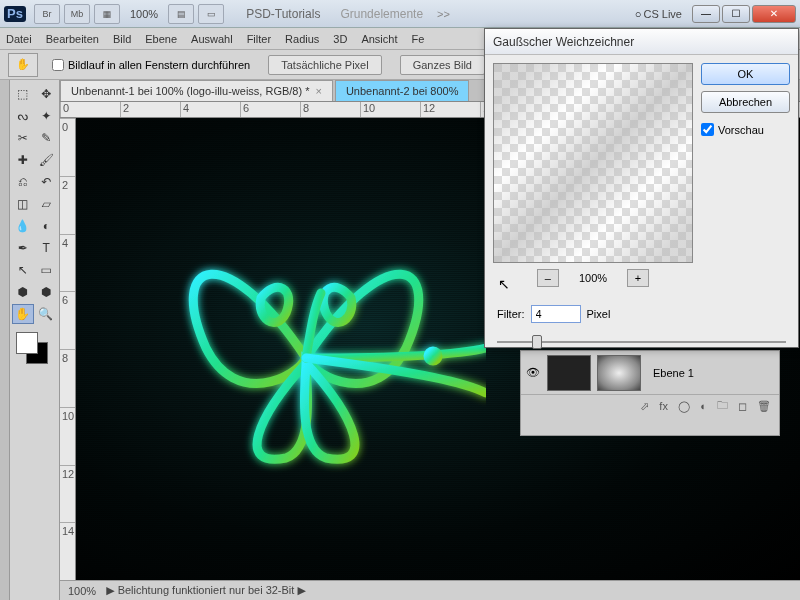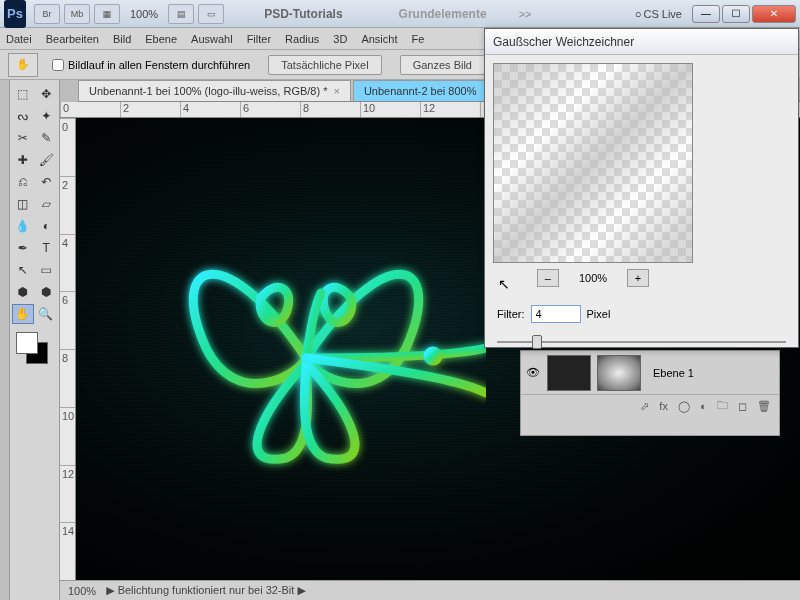--- a/index.html
+++ b/index.html
@@ -1,24 +1,24 @@
 <!DOCTYPE html>
 <html><head>
 <meta charset="utf-8">
 <style>
 * { margin: 0; padding: 0; box-sizing: border-box; font-family: "Segoe UI", Tahoma, sans-serif; font-size: 11px; }
 body { background: #c8c8c8; width: 800px; height: 600px; overflow: hidden; position: relative; }
 
 
 .titlebar { height: 28px; background: linear-gradient(#dfe7f0, #c9d4e2); display: flex; align-items: center; padding: 0 4px; border-bottom: 1px solid #9aa; }
-.ps-icon { width: 22px; height: 28px; background: #0a1f3d; color: #8fb4e8; font-weight: bold; font-size: 13px; display: flex; align-items: center; justify-content: center; border-radius: 3px; margin-right: 6px; }
+.ps-icon { width: 22px; height: 16px; background: #0a1f3d; color: #8fb4e8; font-weight: bold; font-size: 13px; display: flex; align-items: center; justify-content: center; border-radius: 3px; margin-right: 6px; }
 .tb-btn { width: 26px; height: 20px; background: #d5dde8; border: 1px solid #a0a8b5; border-radius: 2px; margin: 0 2px; display: flex; align-items: center; justify-content: center; font-size: 9px; color: #555; }
 .tb-zoom { padding: 0 8px; font-size: 11px; color: #444; }
 .tb-sep { width: 10px; }
-.tb-label { font-weight: bold; color: #666; margin: 0 28px; font-size: 12px; }
+.tb-label { font-weight: normal; color: #666; margin: 0 10px; font-size: 12px; }
 .tb-right { margin-left: auto; display: flex; align-items: center; gap: 2px; }
 .cslive { font-size: 11px; color: #444; margin-right: 8px; }
 .winbtn { width: 28px; height: 18px; border: 1px solid #888; border-radius: 3px; display: flex; align-items: center; justify-content: center; font-size: 10px; }
 .winbtn.min { background: linear-gradient(#e8eef7,#c4d0e0); }
 .winbtn.max { background: linear-gradient(#e8eef7,#c4d0e0); }
 .winbtn.close { background: linear-gradient(#f08070,#d04530); color: #fff; width: 44px; }
 
 
 .menubar { height: 22px; background: #d5d5d5; display: flex; align-items: center; padding: 0 6px; border-bottom: 1px solid #aaa; }
 .menubar span { margin-right: 14px; color: #333; cursor: default; }
@@ -40,21 +40,21 @@
 .toolbox { width: 50px; background: #d5d5d5; border-right: 1px solid #999; padding: 4px 2px; }
 .toolrow { display: flex; gap: 2px; margin-bottom: 2px; }
 .tool { width: 22px; height: 20px; background: #d5d5d5; border: 1px solid transparent; display: flex; align-items: center; justify-content: center; font-size: 12px; color: #333; cursor: pointer; }
 .tool.active { background: #a8bde0; border: 1px solid #6080b0; }
 .swatches { margin-top: 8px; position: relative; width: 40px; height: 40px; margin-left: 4px; }
 .swatch-fg { position: absolute; width: 22px; height: 22px; background: #fff; border: 1px solid #666; top: 0; left: 0; z-index: 2; }
 .swatch-bg { position: absolute; width: 22px; height: 22px; background: #000; border: 1px solid #666; top: 10px; left: 10px; }
 
 
 .canvasarea { flex: 1; background: #bcbcbc; display: flex; flex-direction: column; position: relative; }
-.doctabs { height: 22px; background: #c0c0c0; display: flex; align-items: flex-end; border-bottom: 1px solid #888; margin-left: 18px; }
+.doctabs { height: 22px; background: #c0c0c0; display: flex; align-items: flex-end; border-bottom: 1px solid #888; }
 .doctab { padding: 4px 10px; background: #7dd3fc; border: 1px solid #999; border-bottom: none; margin-right: 2px; font-size: 10px; color: #333; position: relative; }
 .doctab.active { background: #e8e8e8; }
 .doctab .close-x { margin-left: 6px; color: #888; }
 .ruler-h { height: 16px; background: #e8e8e8; border-bottom: 1px solid #888; display: flex; font-size: 8px; color: #555; overflow: hidden; }
 .ruler-h span { width: 60px; border-left: 1px solid #aaa; padding-left: 2px; }
 .canvas-row { flex: 1; display: flex; overflow: hidden; }
 .ruler-v { width: 16px; background: #e8e8e8; border-right: 1px solid #888; display: flex; flex-direction: column; font-size: 8px; color: #555; }
 .ruler-v span { height: 60px; border-top: 1px solid #aaa; padding-top: 2px; padding-left: 2px; }
 .canvas { flex: 1; background: radial-gradient(ellipse at 40% 45%, #0a2a2a 0%, #061515 30%, #020808 60%, #000 100%); position: relative; overflow: hidden; }
 .canvas::before { content: ""; position: absolute; inset: 0; background: repeating-linear-gradient(0deg, rgba(0,0,0,0.25) 0 1px, transparent 1px 2px); pointer-events: none; }
@@ -281,20 +281,28 @@
   <div class="dlg-title">Gaußscher Weichzeichner</div>
   <div class="dlg-body">
     <div>
       <div class="dlg-preview"></div>
       <div class="dlg-zoom">
         <button>–</button>
         <span>100%</span>
         <button>+</button>
       </div>
     </div>
+    <div class="dlg-buttons">
+      <button class="dlg-btn ok">OK</button>
+      <button class="dlg-btn">Abbrechen</button>
+      <label class="dlg-check">
+        <input type="checkbox" checked="" style="">
+        <span>Vorschau</span>
+      </label>
+    </div>
   </div>
   <div class="dlg-radius">
     <span>Filter:</span>
     <input type="text" value="4" style="">
     <span>Pixel</span>
   </div>
   <div class="dlg-slider">
     <div class="dlg-slider-track"></div>
     <div class="dlg-slider-thumb"></div>
   </div>

